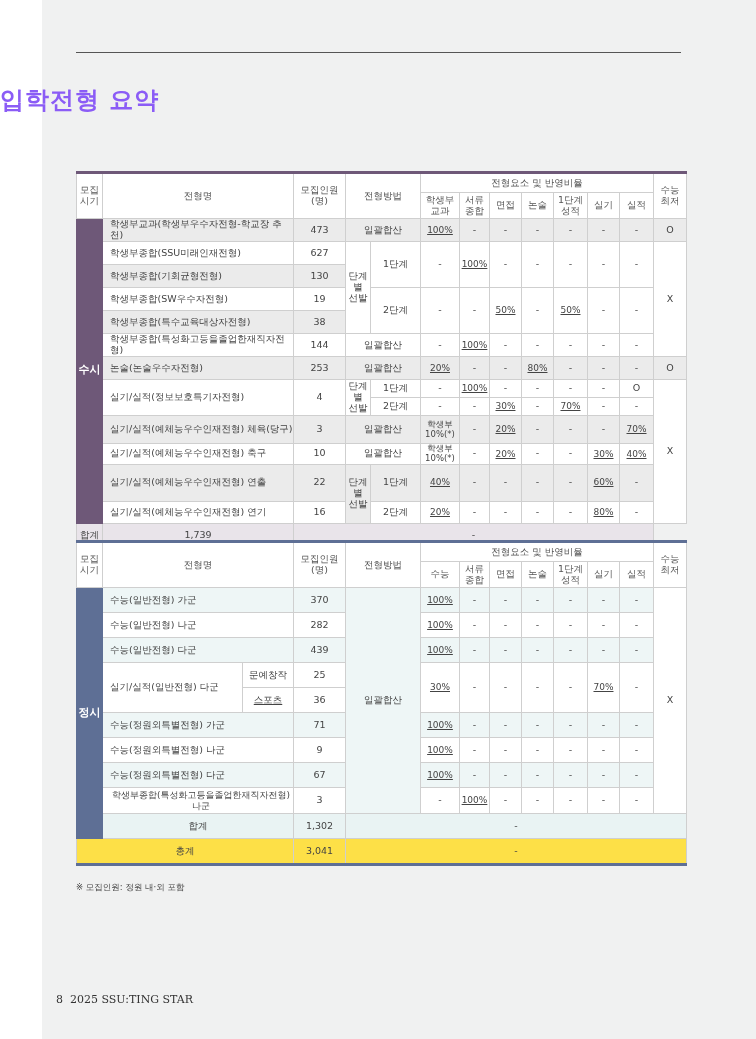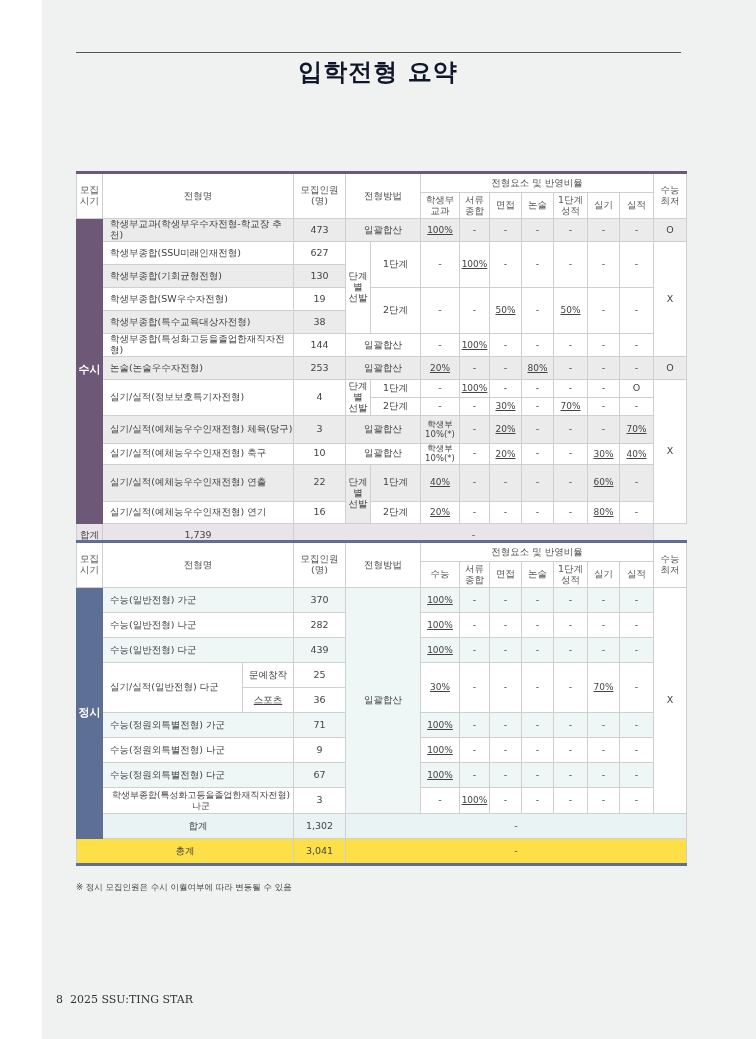--- a/index.html
+++ b/index.html
@@ -1,20 +1,20 @@
 <!DOCTYPE html>
 <html><head>
 <meta charset="utf-8">
 <style>
   html,body{margin:0;padding:0;}
   body{width:756px;height:1039px;background:#ffffff;position:relative;overflow:hidden;
        font-family:"DejaVu Sans","Liberation Sans",sans-serif;color:#3a3a3a;}
   .page{position:absolute;left:42px;top:0;width:714px;height:1039px;background:#f0f1f1;}
   .top-rule{position:absolute;left:76px;top:52px;width:605px;height:1px;background:#555;}
-  .title{position:absolute;left:0;width:756px;top:56px;text-align:center;font-size:24px;font-weight:bold;color:#0f172a;letter-spacing:1px;}
+  .title{position:absolute;left:0;width:756px;top:84px;font-size:24px;font-weight:bold;color:#8b5cf6;letter-spacing:1px;}
   table{border-collapse:collapse;position:absolute;left:76px;width:610px;table-layout:fixed;font-size:9.5px;}
   td,th{border:1px solid #cfcfcf;text-align:center;vertical-align:middle;padding:0;font-weight:normal;color:#444;line-height:1.15;}
   th{background:#ffffff;color:#555;}
   .t1{top:171px;border-top:3px solid #6e5878;}
   .t2{top:540px;border-top:3px solid #5e6f95;border-bottom:3px solid #5e6f95;}
   .name{text-align:left;padding-left:7px;}
   .side1{background:#6e5878;color:#fff;font-weight:bold;font-size:11px;border-color:#6e5878;}
   .side2{background:#5e6f95;color:#fff;font-weight:bold;font-size:11px;border-color:#5e6f95;}
   .g{background:#ebebeb;}
   .w{background:#ffffff;}
@@ -386,16 +386,16 @@
   </tr>
   <tr class="total" style="height:26px">
     <td colspan="3">총계</td>
     <td>3,041</td>
     <td colspan="9">-</td>
   </tr>
 </tbody>
   </table>
 
 <div class="notes">
-  <div>※ 정시 모집인원은 수시 이월여부에 따라 변동될 수 있음</div>
+  <div>※ 모집인원: 정원 내·외 포함</div>
 </div>
 
 <div class="footer" style="white-space:pre;">8  2025 SSU:TING STAR</div>
 
 </body></html>

